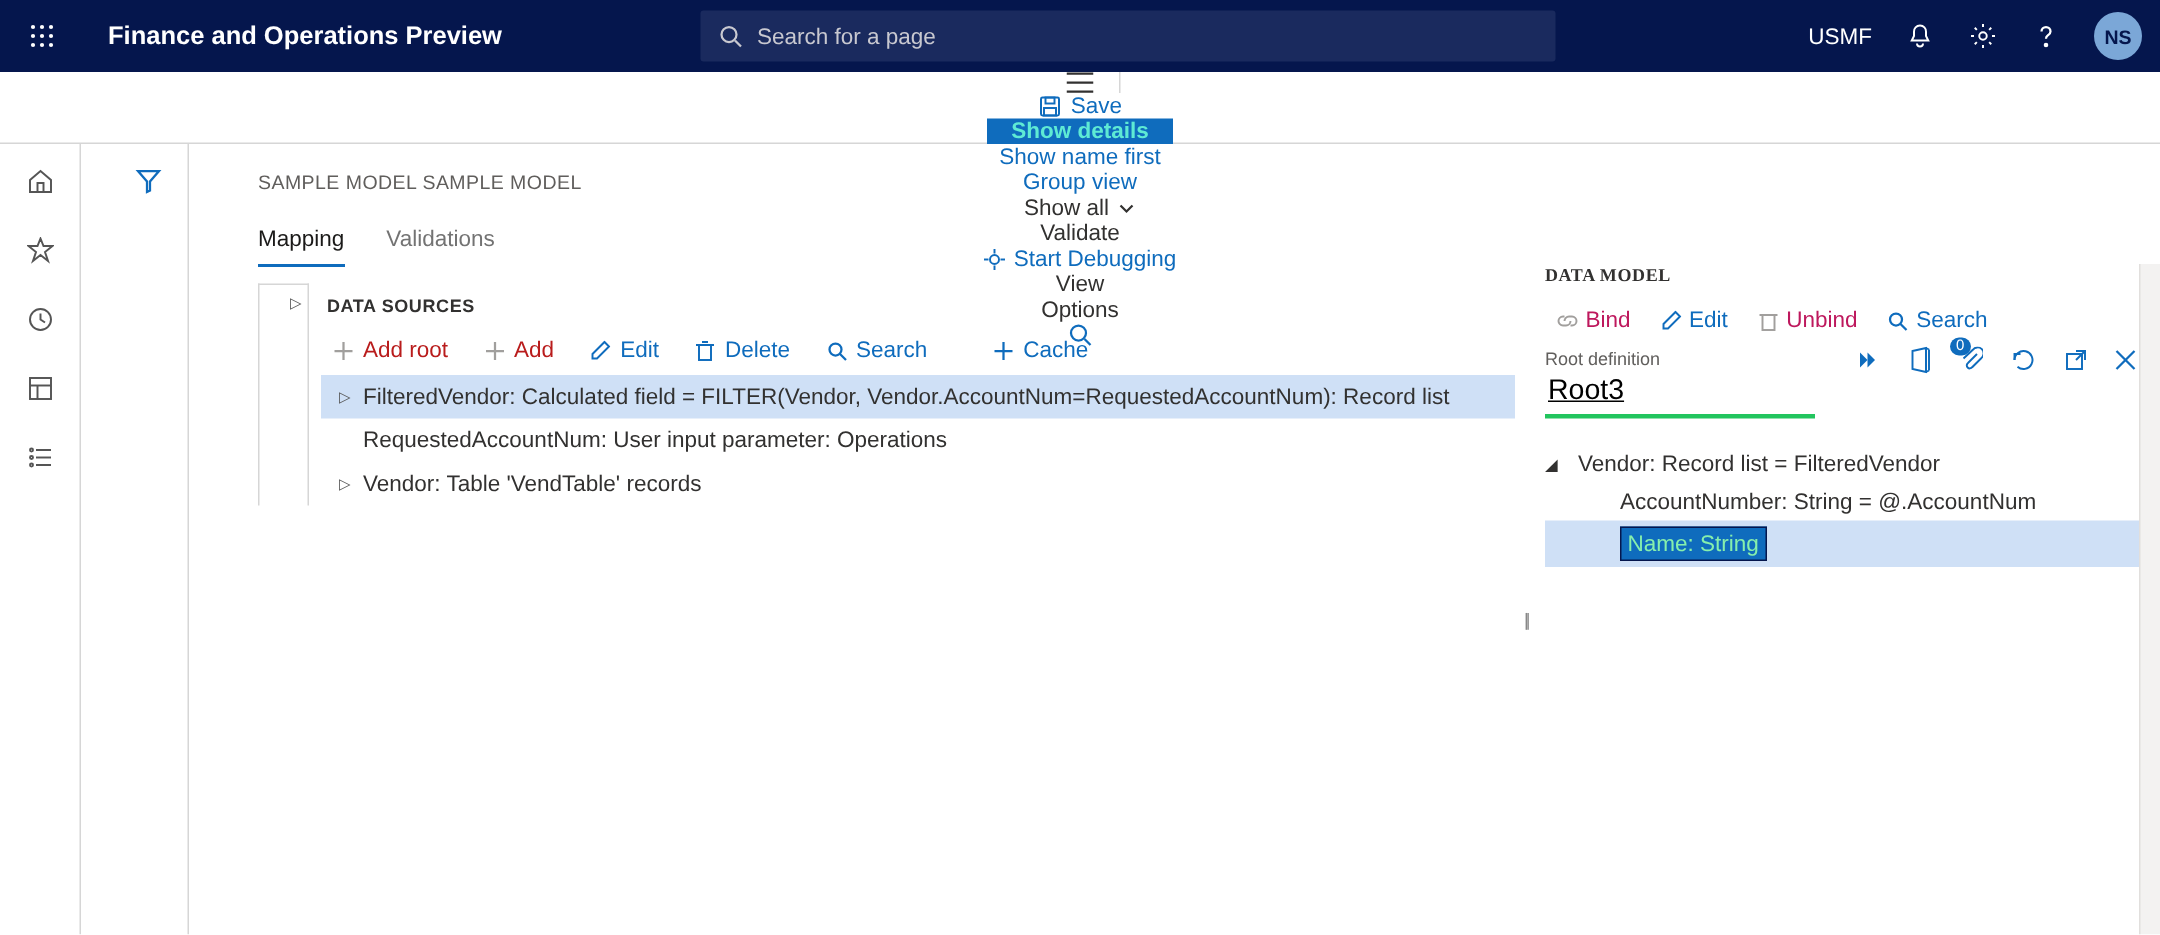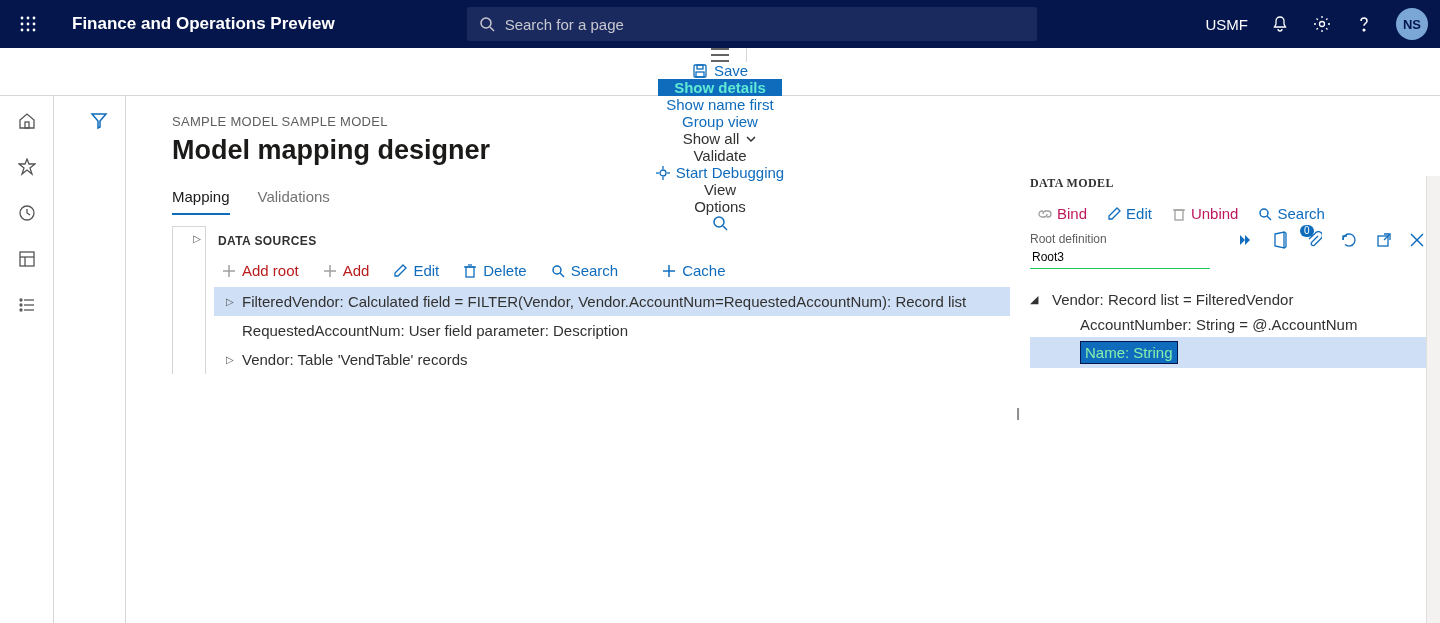--- a/index.html
+++ b/index.html
@@ -59,21 +59,21 @@
 .tree-row .spacer { width:16px;}
 
 
 .rightpanel { width:410px; padding: 80px 8px 0 0; position:relative;}
 .rp-head { font-size:12px; font-weight:700; letter-spacing:0.4px; padding-bottom:8px;font-family:Liberation Serif, serif;}
 .rp-actions { display:flex; gap:20px; margin:6px 0 10px 8px;}
 .rp-actions .ra { display:flex; align-items:center; gap:5px; font-size:15px; cursor:pointer;}
 .rp-actions .ra.gray { color:#be185d;}
 .rp-actions .ra.blue { color:#0f6cbd;}
 .field-label { font-size:12px; color:#605e5c; margin-top:4px;}
-.field-input { border:none; border-bottom:1px solid #22c55e; font-size:12px; padding:4px 2px; width:180px; outline:none; background:transparent;}
+.field-input { border:none; border-bottom:3px solid #22c55e; font-size:19px; padding:4px 2px; width:180px; outline:none; background:transparent;text-decoration:underline;}
 .dm-tree { margin-top:18px; font-size:15px;}
 .dm-row { display:flex; align-items:center; padding:4px 0;}
 .dm-row .caret-down { width:22px; font-size:11px;}
 .dm-row.indent1 { padding-left:50px;}
 .dm-row.indent2 { padding-left:50px;}
 .dm-row.sel { background:#cfe0f6;}
 .dm-row .chip { background:#0f6cbd; color:#86efac; padding:2px 4px; border:1px solid #05164d;}
 .splitter { position:absolute; left:-14px; top:310px; color:#888; font-size:12px; letter-spacing:-2px;}
 .scroll-right { position:absolute; right:0; top:80px; bottom:0; width:14px; background:#f3f2f1; border-left:1px solid #e1dfdd;}
 
@@ -273,21 +273,20 @@
     <div>
         <svg width="18" height="18" viewBox="0 0 18 18" fill="none" stroke="#0f6cbd" stroke-width="1.5">
           <polygon points="2,2 16,2 10,9 10,15 8,16 8,9"></polygon>
         </svg>
       </div>
   </div>
 
   <div class="content">
     <div class="contentmain">
       <div class="crumb">SAMPLE MODEL SAMPLE MODEL</div>
-      <div class="pagetitle">Model mapping designer</div>
       <div class="tabs">
         <div class="tab active">Mapping</div>
         <div class="tab">Validations</div>
       </div>
 
       <div class="ds-wrap">
         <div class="collapse">
             <span>▷</span>
           </div>
         <div class="ds-panel">
@@ -337,21 +336,21 @@
             </div>
           </div>
 
           <div class="tree">
             <div class="tree-row sel">
               <span class="caret">▷</span>
               <span>FilteredVendor: Calculated field = FILTER(Vendor, Vendor.AccountNum=RequestedAccountNum): Record list</span>
             </div>
             <div class="tree-row">
               <span class="spacer"></span>
-              <span>RequestedAccountNum: User field parameter: Description</span>
+              <span>RequestedAccountNum: User input parameter: Operations</span>
             </div>
             <div class="tree-row">
               <span class="caret">▷</span>
               <span>Vendor: Table 'VendTable' records</span>
             </div>
           </div>
         </div>
       </div>
     </div>
 

